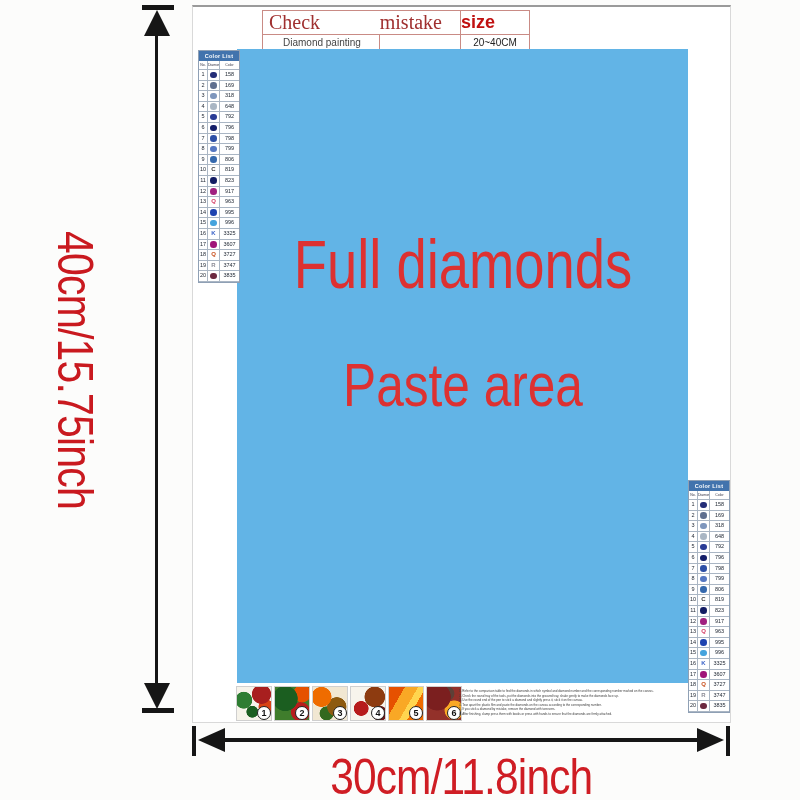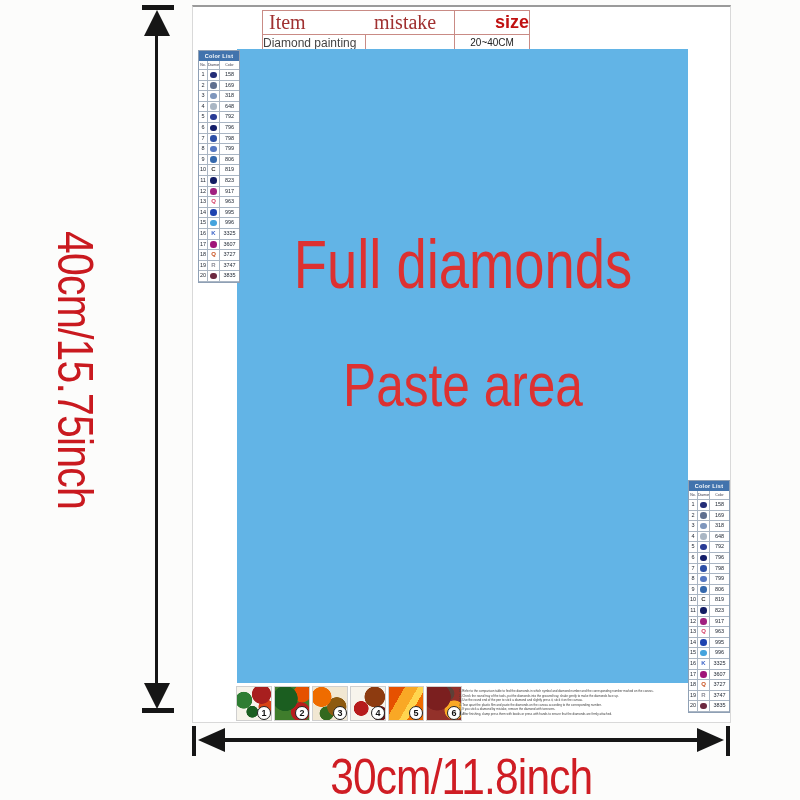--- a/index.html
+++ b/index.html
@@ -9,23 +9,23 @@
   
   .sheet{position:absolute;left:192px;top:5px;width:537px;height:715px;
          background:#fff;border:1px solid #d9d9d9;border-top:2px solid #9a9a9a;}
 
   
   .spec{position:absolute;left:69px;top:3px;width:268px;border-collapse:collapse;}
   .spec td{border:1px solid #c98b85;padding:0;vertical-align:middle;}
   .spec .hdr{height:23px;}
   .spec .hdr .hwrap{display:flex;justify-content:space-between;padding:0 18px 0 6px;
         font-family:"Liberation Serif",serif;font-size:20px;color:#a03030;}
-  .spec .hsize{font-size:18px;font-weight:bold;color:#c01010;text-align:right;}
+  .spec .hsize{font-size:18px;font-weight:bold;color:#c01010;text-align:left;}
   .spec .body td{height:15px;}
-  .spec .bname{font-size:12px;color:#444;padding-left:0;}
+  .spec .bname{font-size:10px;color:#444;padding-left:20px;}
   .spec .bsize{font-size:10px;color:#222;text-align:center;}
   .c1{width:103px;}.c2{width:90px;}.c3{width:75px;}
 
   
   .paste{position:absolute;left:44px;top:42px;width:451px;height:634px;
          background:#62b4e6;}
   .paste-line{position:absolute;left:50%;white-space:nowrap;color:#dd3131;}
   .paste-line.l1{top:176px;font-size:68px;transform:translateX(-50%) scaleX(.8);}
   .paste-line.l2{top:300px;font-size:62px;transform:translateX(-50%) scaleX(.8);}
 
@@ -114,21 +114,21 @@
     <span>40cm/15.75inch</span>
   </div>
 
   <div class="sheet">
 
     <table class="spec">
       <tbody>
           <tr class="hdr">
         <td colspan="2" class="c1">
           <div class="hwrap">
-            <span>Item</span>
+            <span>Check</span>
             <span>mistake</span>
           </div>
         </td>
         <td class="c3 hsize">size</td>
       </tr>
       <tr class="body">
         <td class="c1 bname">Diamond painting</td>
         <td class="c2"></td>
         <td class="c3 bsize">20~40CM</td>
       </tr>

